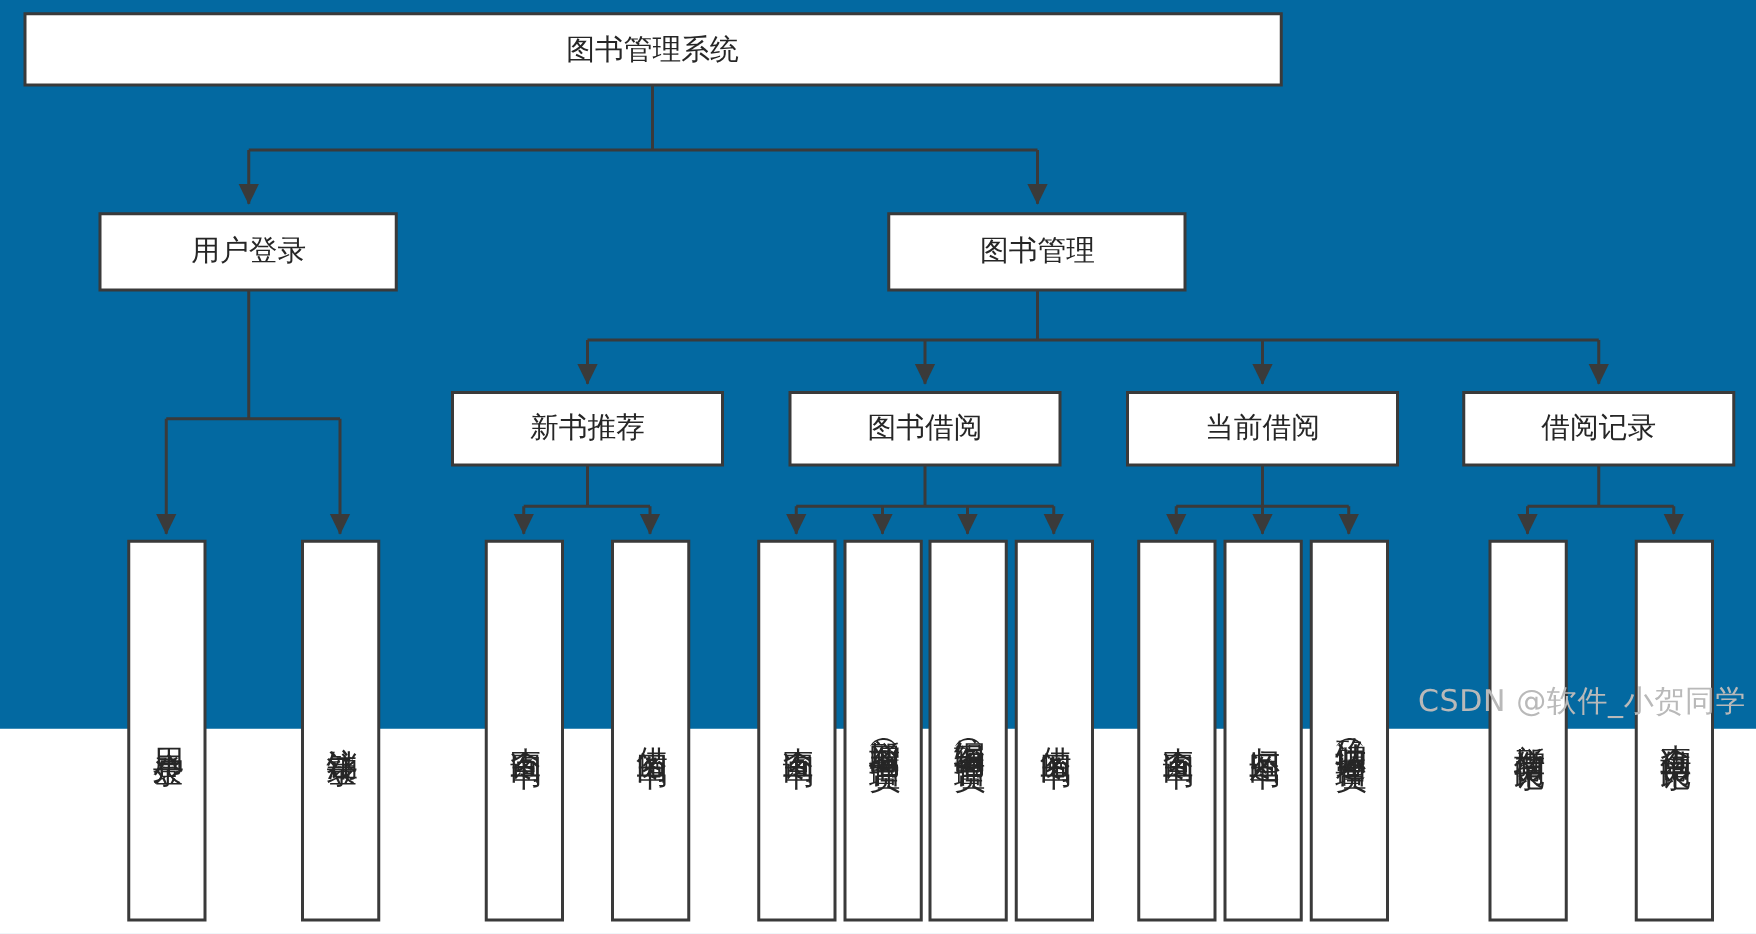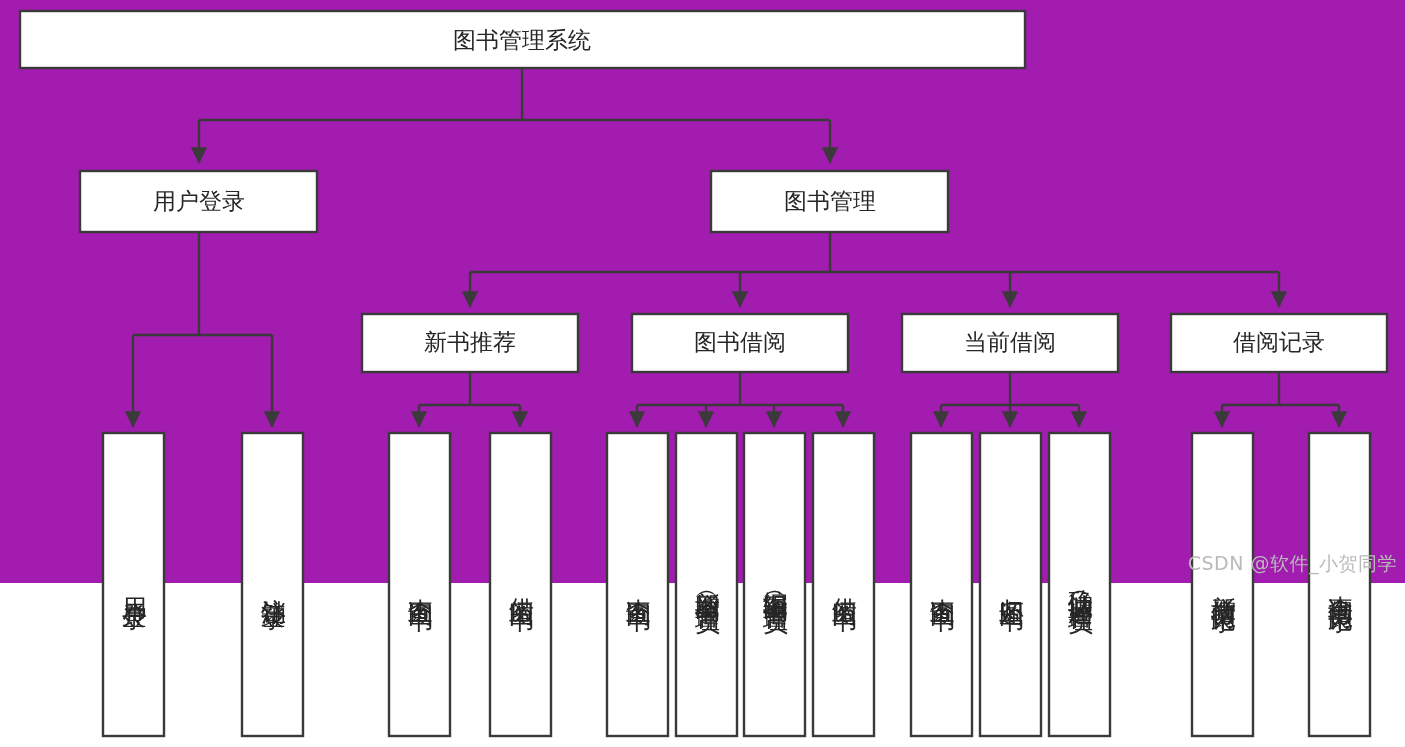--- a/index.html
+++ b/index.html
@@ -11,21 +11,21 @@
   body {
     width: 1405px;
     height: 747px;
     font-family: "DejaVu Sans", "Liberation Sans", sans-serif;
     overflow: hidden;
   }
   #diagram-root {
     position: relative;
     width: 1405px;
     height: 583px;
-    background: #a21caf;
+    background: #0369a1;
   }
   svg#tree-svg {
     position: absolute;
     left: 0;
     top: 0;
     width: 1405px;
     height: 747px;
     display: block;
   }
   .node-box {
@@ -59,21 +59,21 @@
   }
   .arrow-head {
     fill: #3a3a3a;
     stroke: none;
   }
   .watermark {
     position: absolute;
     right: 8px;
     bottom: 6px;
     font-family: "DejaVu Sans", "Liberation Sans", sans-serif;
-    font-size: 19px;
+    font-size: 24px;
     color: #b9b9b9;
     letter-spacing: 0.5px;
     white-space: nowrap;
     pointer-events: none;
   }
 </style>
 </head>
 <body>
 
 <div id="diagram-root">

